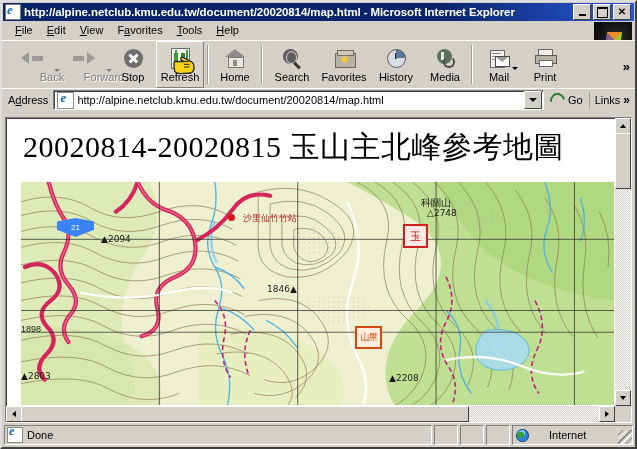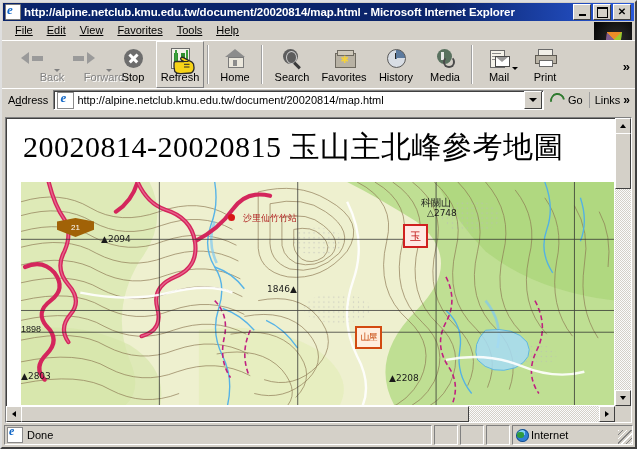--- a/index.html
+++ b/index.html
@@ -43,21 +43,20 @@
   .tbtn .g-close{font:bold 10px "Liberation Sans",sans-serif;line-height:1;}
 
   
   .menubar{
     height:18px;display:flex;align-items:center;padding-left:6px;
     background:#d4d0c8;border-bottom:1px solid #d4d0c8;
   }
   .menu-item{
     font:11px "Liberation Sans",sans-serif;color:#000;padding:1px 7px;
     white-space:nowrap;
-    text-decoration:underline;
   }
   .menu-item u{text-decoration:underline;}
   .menu-logo{
     position:absolute;right:3px;top:20px;width:38px;height:38px;
     background:radial-gradient(circle at 60% 45%,#2c2c2c 0%,#0d0d0d 70%,#000 100%);
     overflow:hidden;
   }
   .menu-logo .flag{
     position:absolute;left:12px;top:10px;width:15px;height:15px;
     background:
@@ -234,21 +233,21 @@
     position:absolute;border:2px solid #d02020;background:#ffe9e4;
     color:#c01010;font:11px "DejaVu Sans",sans-serif;
     display:flex;align-items:center;justify-content:center;
   }
   .orangebox{
     position:absolute;border:2px solid #d24a10;background:#ffeede;
     color:#c64408;font:9px "DejaVu Sans",sans-serif;
     display:flex;align-items:center;justify-content:center;letter-spacing:-1px;
   }
   .shield{
-    position:absolute;width:37px;height:19px;background:#a16207;
+    position:absolute;width:37px;height:19px;background:#3b82f6;
     color:#fff;font:8px "Liberation Sans",sans-serif;
     display:flex;align-items:center;justify-content:center;
     clip-path:polygon(50% 0,100% 18%,100% 62%,50% 100%,0 62%,0 18%);
   }
   .reddot{position:absolute;width:7px;height:7px;border-radius:50%;background:#d81616;}
 
   
   .vscroll{
     position:absolute;right:0;top:0;bottom:16px;width:16px;background:#d4d0c8;
   }
@@ -284,21 +283,21 @@
     background:#d4d0c8;display:flex;align-items:center;
     border:1px solid;border-color:#808080 #fff #fff #808080;
   }
   .st-main{flex:1 1 auto;padding-left:2px;min-width:0;}
   .st-main .ie{
     width:14px;height:14px;position:relative;background:#fff;border:1px solid #8a8a8a;margin-right:4px;flex:0 0 auto;
   }
   .st-main .ie:after{content:"e";position:absolute;left:1px;top:-4px;font:bold 12px "Liberation Serif",serif;font-style:italic;color:#1569c7;}
   .st-main span{font:11px "Liberation Sans",sans-serif;color:#000;white-space:nowrap;overflow:hidden;}
   .st-small{width:22px;}
-  .st-zone{width:116px;padding-left:3px;gap:2px;}
+  .st-zone{width:116px;padding-left:3px;gap:20px;}
   .st-zone .globe{
     width:13px;height:13px;border-radius:50%;flex:0 0 auto;
     background:radial-gradient(circle at 35% 30%,#7fd0f5 0 35%,#2f7fd6 36% 100%);
     box-shadow:inset 0 0 0 1px #1a4f8a;position:relative;overflow:hidden;
   }
   .st-zone .globe:after{
     content:"";position:absolute;left:1px;top:3px;width:7px;height:6px;
     background:#2f9b3f;border-radius:40%;
   }
   .st-zone span{font:11px "Liberation Sans",sans-serif;color:#000;}

